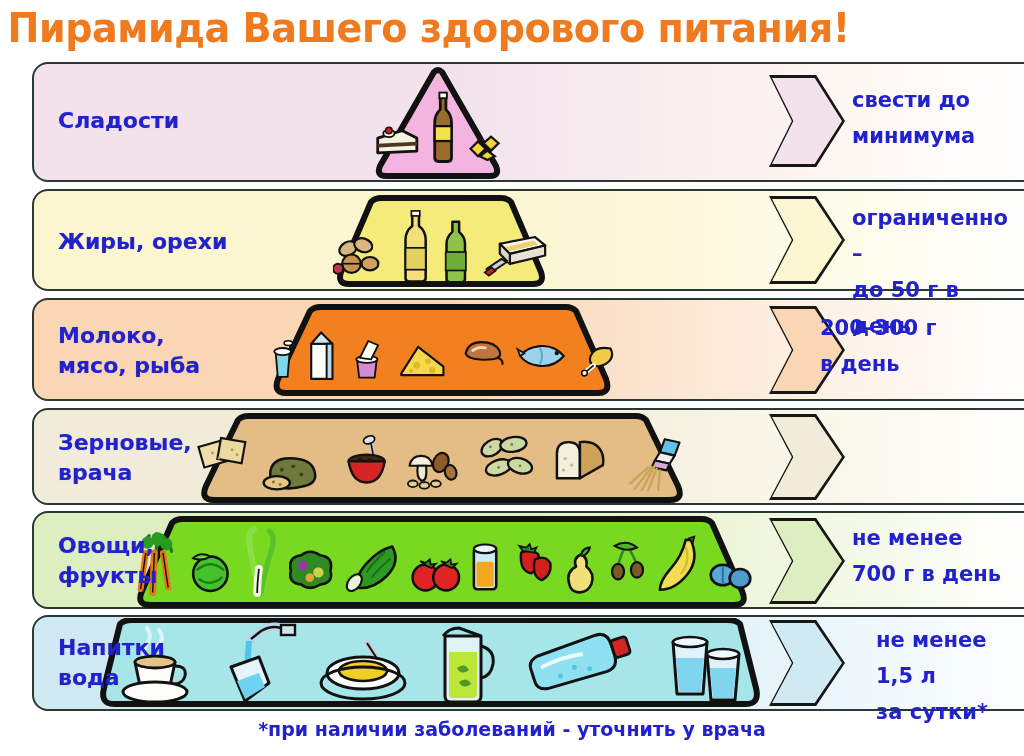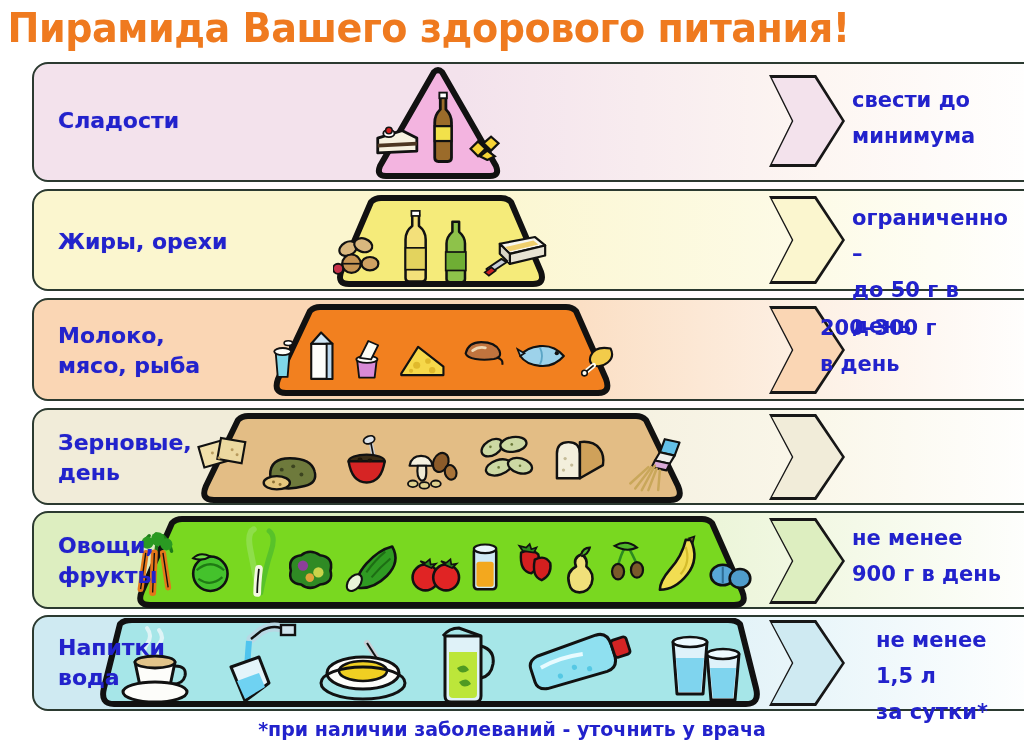--- a/index.html
+++ b/index.html
@@ -124,21 +124,21 @@
   <div class="row" id="row-2" style="top: 298px; height: 103px; background: linear-gradient(to right, rgb(250, 214, 180) 0%, rgb(250, 214, 180) 42%, rgb(253, 241, 230) 78%, rgb(255, 255, 255) 100%); border-color: rgb(43, 58, 48);">
     <div class="row-inner">
       <div class="row-label" style="top: 21px; color: rgb(34, 34, 204);">Молоко,
 мясо, рыба</div>
     </div>
   </div>
 
   <div class="row" id="row-3" style="top: 408px; height: 97px; background: linear-gradient(to right, rgb(241, 236, 217) 0%, rgb(241, 236, 217) 42%, rgb(250, 247, 234) 78%, rgb(255, 255, 255) 100%); border-color: rgb(43, 58, 48);">
     <div class="row-inner">
       <div class="row-label" style="top: 18px; color: rgb(34, 34, 204);">Зерновые,
-день</div>
+врача</div>
     </div>
   </div>
 
   <div class="row" id="row-4" style="top: 511px; height: 98px; background: linear-gradient(to right, rgb(221, 238, 192) 0%, rgb(221, 238, 192) 42%, rgb(242, 248, 228) 78%, rgb(255, 255, 255) 100%); border-color: rgb(43, 58, 48);">
     <div class="row-inner">
       <div class="row-label" style="top: 18px; color: rgb(34, 34, 204);">Овощи,
 фрукты</div>
     </div>
   </div>
 
@@ -519,21 +519,21 @@
   <div class="chev-wrap" style="left:769px;top:414px;width:76px;height:86px;">
     <div class="chev-outer"></div>
       <div class="chev-fill" id="fill-3" style="background: rgb(241, 236, 217);"></div>
   </div>
 
   <div class="chev-wrap" style="left:769px;top:518px;width:76px;height:86px;">
     <div class="chev-outer"></div>
       <div class="chev-fill" id="fill-4" style="background: rgb(221, 238, 192);"></div>
   </div>
   <div class="row-note" style="left: 852px; top: 520px; color: rgb(34, 34, 204);">не менее
-900 г в день</div>
+700 г в день</div>
 
   <div class="chev-wrap" style="left:769px;top:620px;width:76px;height:86px;">
     <div class="chev-outer"></div>
       <div class="chev-fill" id="fill-5" style="background: rgb(207, 234, 242);"></div>
   </div>
   <div class="row-note" style="left: 852px; top: 622px; color: rgb(34, 34, 204); margin-left: 24px;">не менее 1,5 л
 за сутки*</div>
 
   <div class="footnote" style="color: rgb(34, 34, 204);">*при наличии заболеваний - уточнить у врача</div>
 

